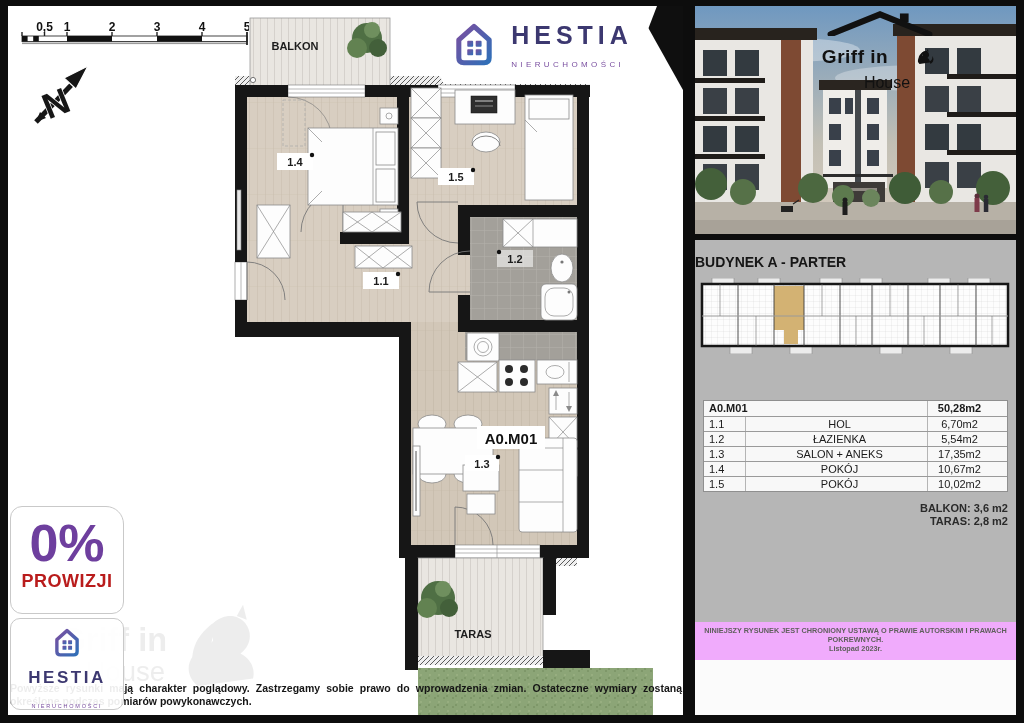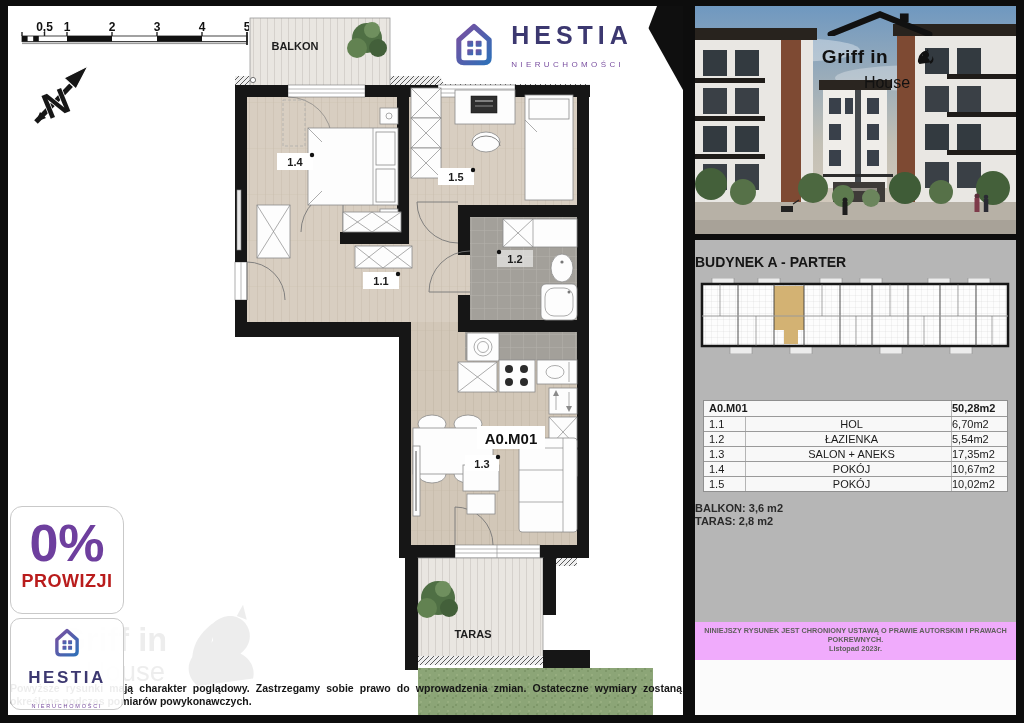--- a/index.html
+++ b/index.html
@@ -35,24 +35,24 @@
   .griff-row{display:flex;align-items:center;justify-content:center;gap:4px;}
   .griff-line1{font-size:19px;font-weight:800;letter-spacing:.5px;}
   .griff-line2{font-size:16px;font-weight:400;margin:-4px 0 0 14px;text-align:center;}
   .rp-h{width:321px;text-align:left;font-weight:bold;font-size:14px;color:#161616;}
   .strip-wrap{left:5px;top:272px;width:310px;height:76px;}
   .rtable{left:8px;top:394px;width:305px;border:1px solid #8f8f8f;background:#f8f8f8;font-size:11px;color:#1a1a1a;}
   .trow{display:flex;border-top:1px solid #9a9a9a;height:15px;line-height:14px;}
   .trow:first-child{border-top:none;}
   .tc1{width:42px;padding-left:5px;border-right:1px solid #b5b5b5;}
   .tc2{flex:1;padding-left:6px;text-align:center;}
-  .tc3{width:56px;text-align:left;padding-right:16px;border-left:1px solid #b5b5b5;}
+  .tc3{width:80px;text-align:center;padding-right:16px;border-left:1px solid #b5b5b5;}
   .thead{font-weight:bold;}
   .thead .tc12{flex:1;padding-left:5px;}
-  .rp-info{left:0;top:496px;width:313px;font-size:11px;font-weight:bold;color:#2a2a2a;line-height:13px;}
+  .rp-info{left:0;top:496px;width:313px;text-align:right;font-size:11px;font-weight:bold;color:#2a2a2a;line-height:13px;}
   .rp-disc{left:0;top:616px;width:321px;height:38px;background:#f0abfc;text-align:center;
            font-size:7.3px;font-weight:bold;color:#5f5f5c;padding-top:4px;line-height:9px;}
   .rp-white{left:0;top:654px;width:321px;height:55px;background:#fbfbfb;}
   
   .w{fill:#161616;}
   .fur{fill:#fdfdfd;stroke:#8a8a8a;stroke-width:.8;}
   .xl{stroke:#8a8a8a;stroke-width:.7;}
   .door{fill:none;stroke:#777;stroke-width:.9;}
   .win{fill:#fff;stroke:#777;stroke-width:.6;}
   .winl{stroke:#999;stroke-width:.7;}

